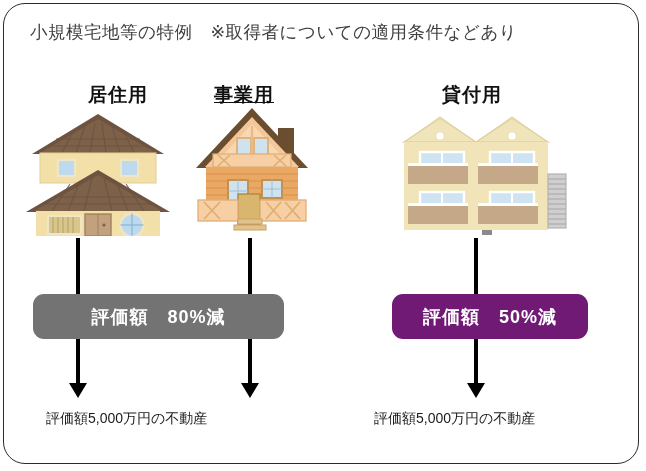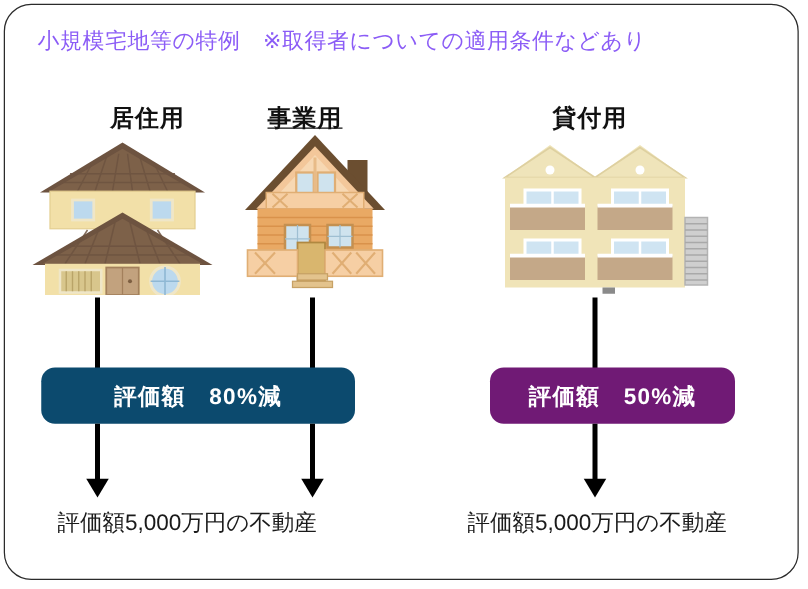--- a/index.html
+++ b/index.html
@@ -26,21 +26,21 @@
     border: 1.6px solid #2b2b2b;
     border-radius: 22px;
     box-sizing: border-box;
     pointer-events: none;
   }
   .title {
     position: absolute;
     left: 30px;
     top: 20px;
     font-size: 17.5px;
-    color: #8b5cf6;
+    color: #404040;
     letter-spacing: 0.5px;
     white-space: nowrap;
   }
   .cat-label {
     position: absolute;
     font-size: 19px;
     font-weight: bold;
     color: #111111;
     white-space: nowrap;
     letter-spacing: 1px;
@@ -76,21 +76,21 @@
     width: 0;
     height: 0;
     border-left: 9px solid transparent;
     border-right: 9px solid transparent;
     border-top: 15px solid #000000;
   }
 
   
   .result-text {
     position: absolute;
-    font-size: 18px;
+    font-size: 14px;
     color: #1a1a1a;
     line-height: 24px;
     white-space: nowrap;
   }
   #result-left  { left: 46px;  top: 406px; }
   #result-right { left: 374px; top: 406px; }
 
   .illus { position: absolute; }
 </style>
 </head>
@@ -261,21 +261,21 @@
         <line x1="150" y1="116" x2="168" y2="116"></line>
     </g>
 
     <rect x="84" y="122" width="10" height="5" fill="#8a8a8a"></rect>
   </svg>
 
   <div class="arrow-shaft" style="left:76px; top:238px; height:58px;"></div>
   <div class="arrow-shaft" style="left:248px; top:238px; height:58px;"></div>
   <div class="arrow-shaft" style="left:474px; top:238px; height:58px;"></div>
 
-  <div class="banner" id="banner-left" style="background:#0c4a6e;">
+  <div class="banner" id="banner-left" style="background:#737373;">
     <span>評価額　80%減</span>
   </div>
   <div class="banner" id="banner-right" style="background:#701a75;">
     <span>評価額　50%減</span>
   </div>
 
   <div class="arrow-shaft" style="left:76px; top:339px; height:45px;"></div>
   <div class="arrow-head" style="left:69px; top:383px;"></div>
 
   <div class="arrow-shaft" style="left:248px; top:339px; height:45px;"></div>

